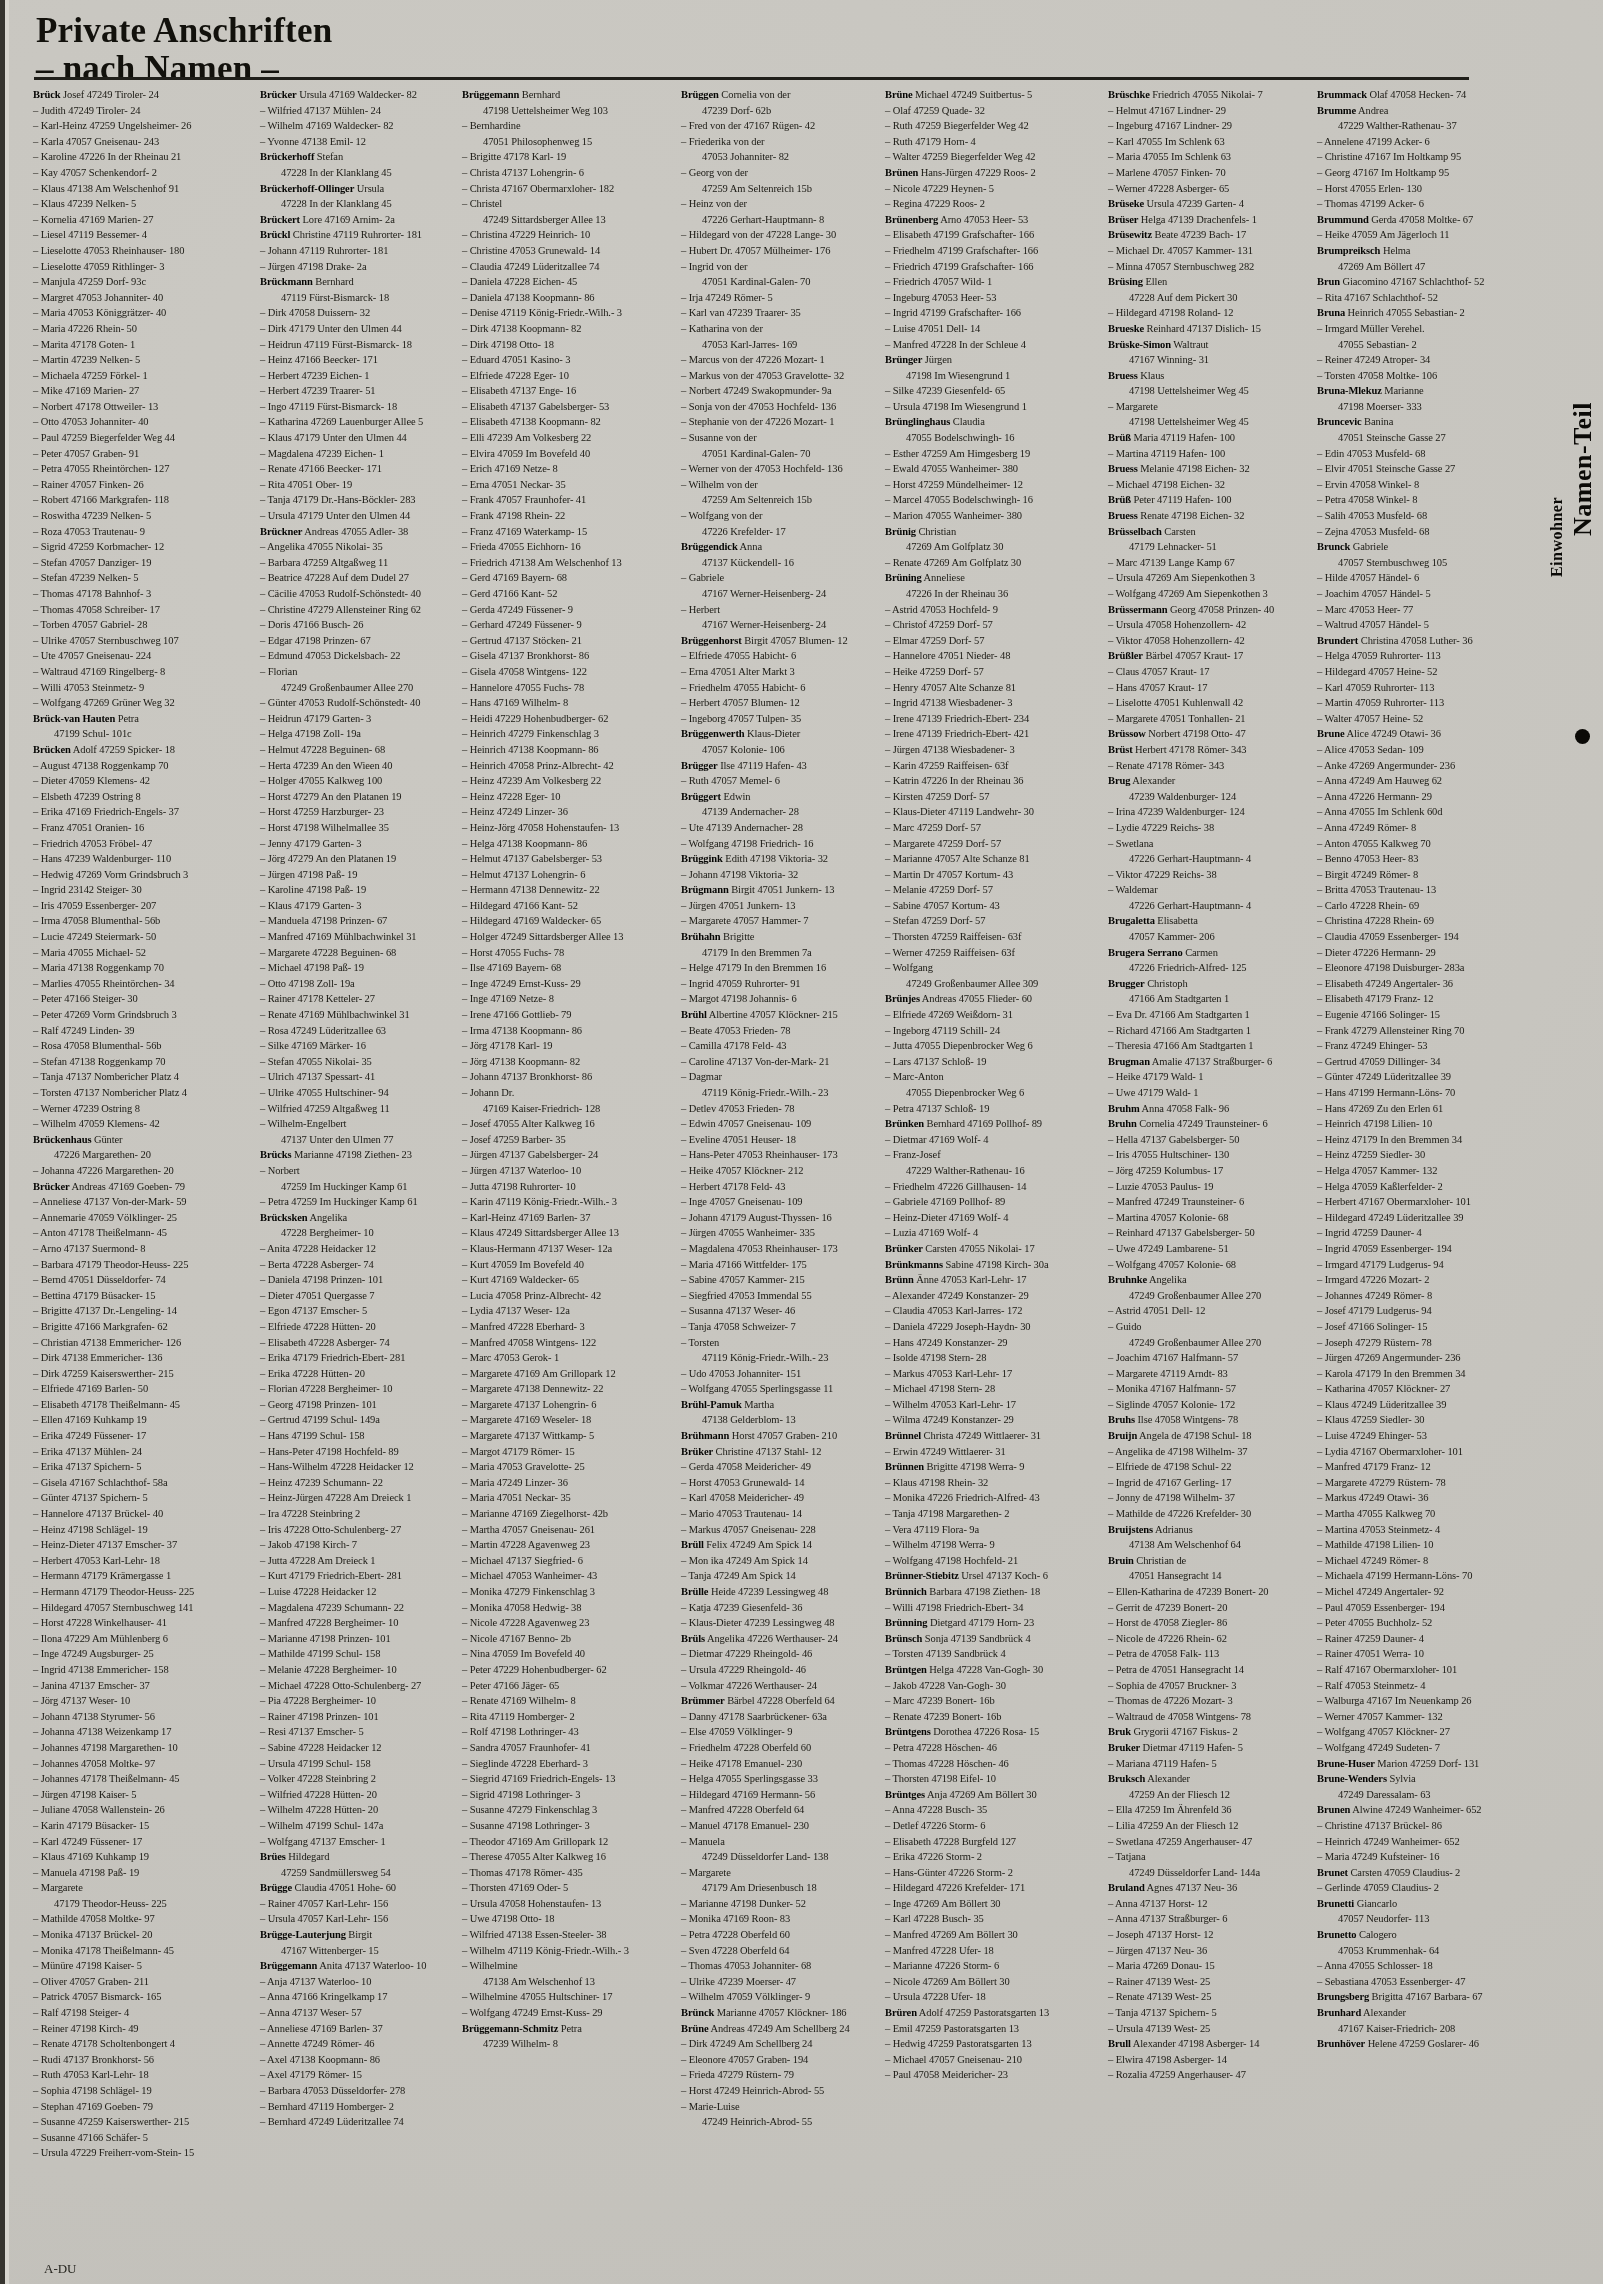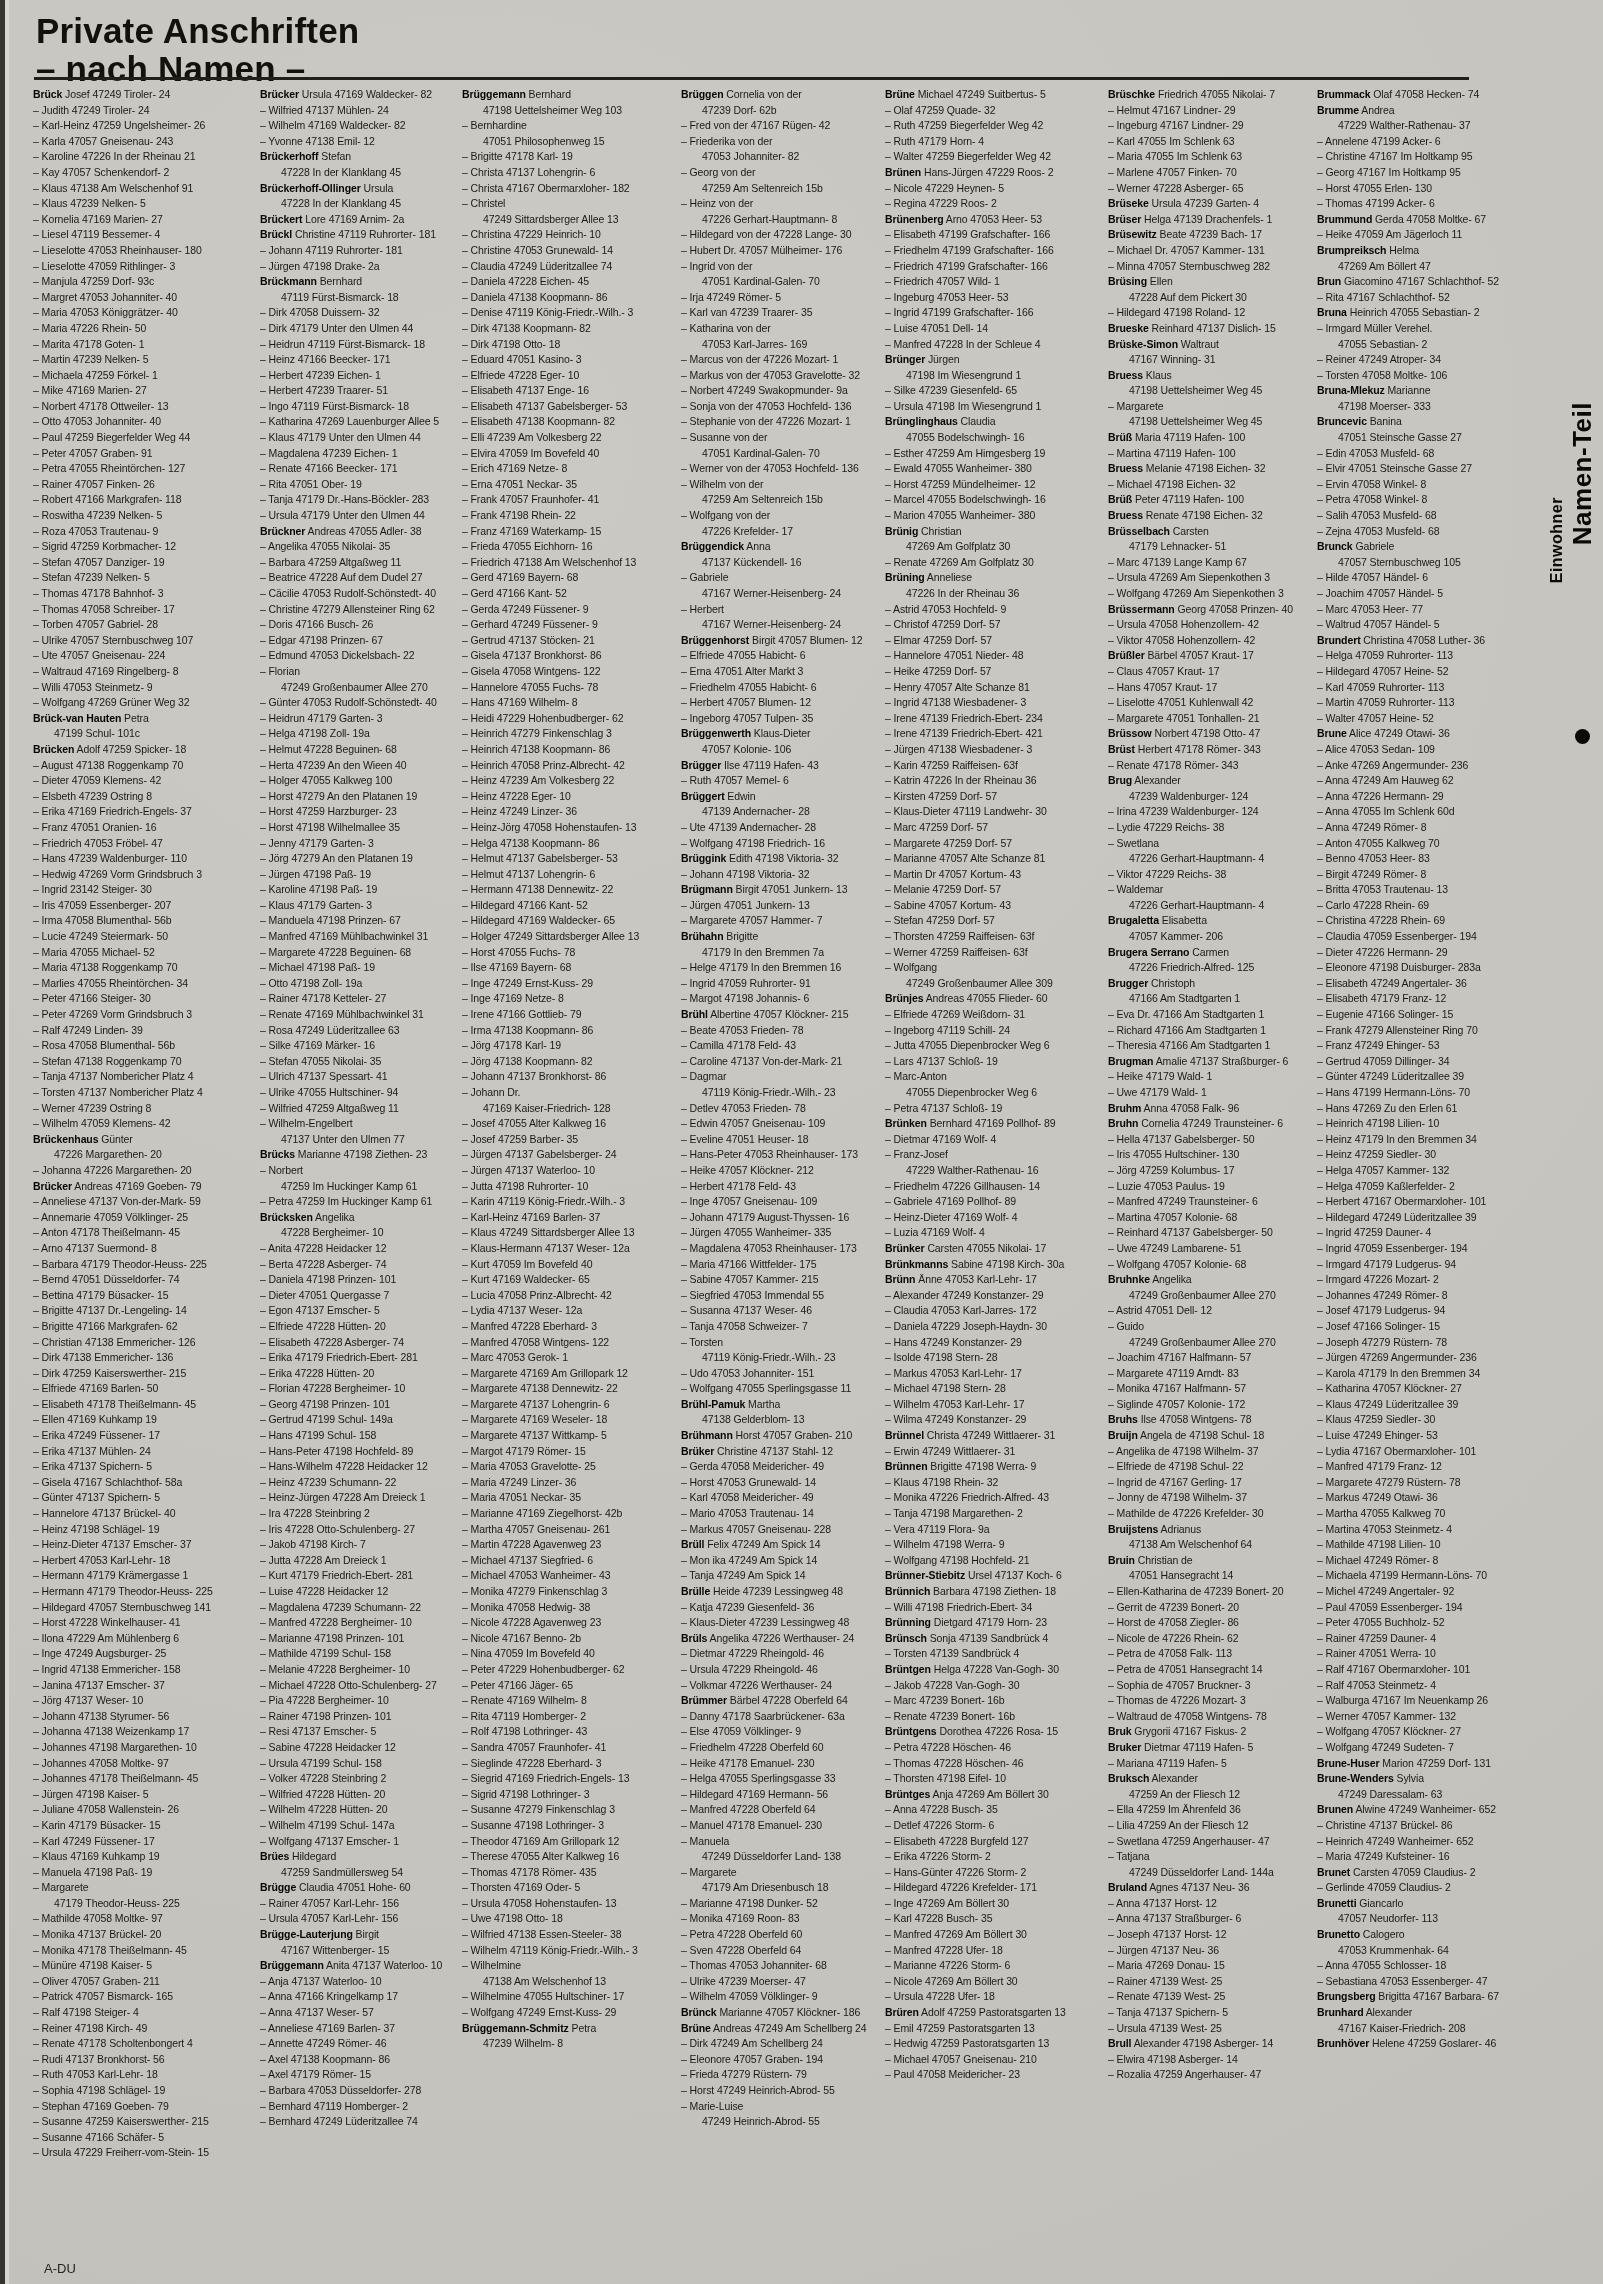--- a/index.html
+++ b/index.html
@@ -1,17 +1,17 @@
 <!DOCTYPE html>
 <html><head>
 <meta charset="utf-8">
 <style>
   html,body{margin:0;padding:0;background:#9a9894;}
   .page{position:relative;width:1604px;height:2285px;background:#c7c5bf;overflow:hidden;
-        font-family:Liberation Sans, sans-serif;color:#17160f;
+        font-family:Liberation Serif, serif;color:#17160f;
         background-image:radial-gradient(circle at 30% 20%, #cbc9c3 0%, #c7c5bf 55%, #c2c0ba 100%);}
   .scan-edge{position:absolute;left:0;top:0;width:5px;height:100%;background:#36342f;}
   .scan-strip{position:absolute;left:5px;top:0;width:4px;height:100%;background:#d8d6d0;}
   .title{position:absolute;left:36px;top:12px;font-size:35px;font-weight:bold;line-height:1.08;color:#12110c;letter-spacing:0.2px;}
   .range-wrap{position:absolute;top:30px;left:1468px;transform:translateX(-100%);white-space:nowrap;}
   .range{font-size:31px;font-weight:bold;color:#12110c;}
   .pageno{font-size:47px;font-weight:bold;color:#0d0c08;margin-left:14px;}
   .rule{position:absolute;left:34px;top:77px;width:1435px;height:3px;background:#201f1a;}
   .col{position:absolute;top:87px;width:212px;font-size:10.5px;line-height:15.6px;color:#1b1a14;letter-spacing:-0.1px;}
   .ln{white-space:nowrap;}

